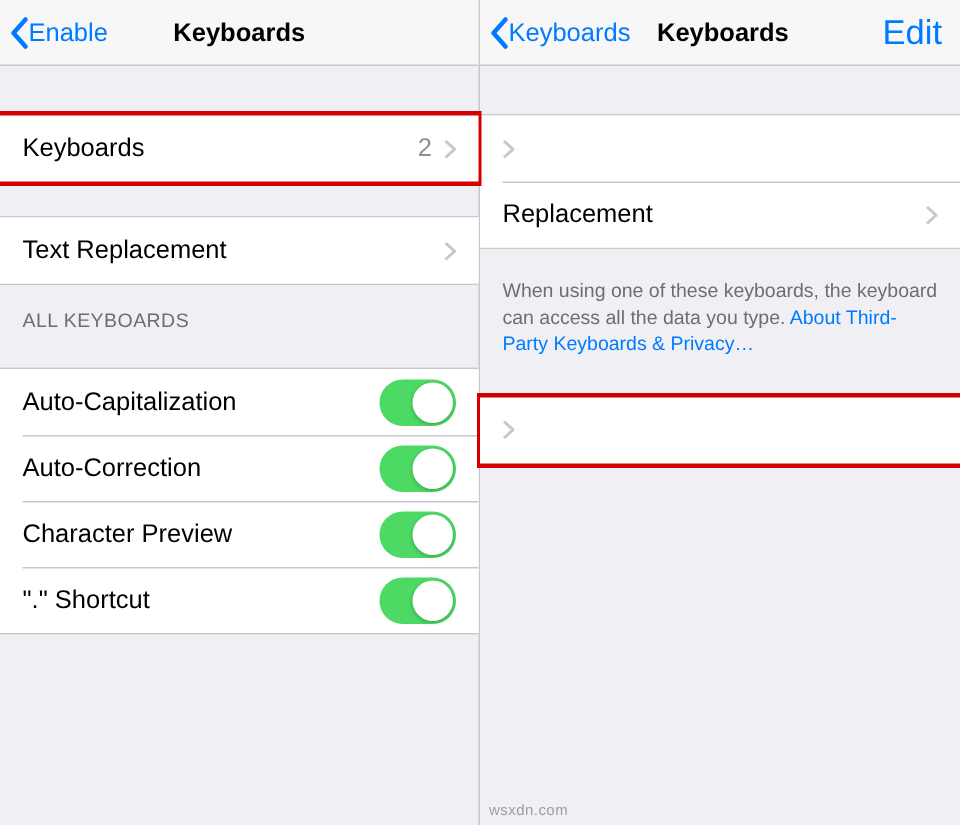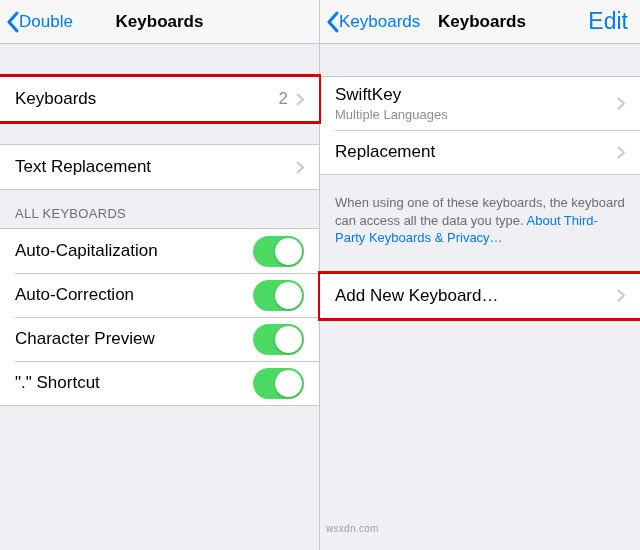--- a/index.html
+++ b/index.html
@@ -38,51 +38,51 @@
   }
   .cell .label { font-size: 17px; color: #000; }
   .cell .sub { font-size: 13px; color: #8e8e93; margin-top: 2px; }
   .cell .col { display: flex; flex-direction: column; justify-content: center; padding: 8px 0; }
   .cell .right { display: flex; align-items: center; gap: 8px; }
   .cell .value { font-size: 17px; color: #8e8e93; }
 
   .chevron svg { width: 8px; height: 13px; display: block; }
 
   .section-header {
-    padding: 16px 15px 7px; font-size: 13px; color: #6d6d72;
+    padding: 16px 15px 24px; font-size: 13px; color: #6d6d72;
     text-transform: uppercase; letter-spacing: 0.3px;
   }
   .section-footer {
     padding: 7px 15px 14px; font-size: 13px; color: #6d6d72; line-height: 1.35; margin-top: 12px;
   }
   .section-footer a { color: #007aff; text-decoration: none; }
 
   .switch {
     width: 51px; height: 31px; border-radius: 16px; background: #4cd964;
     position: relative; flex-shrink: 0;
   }
   .switch::after {
     content: ""; position: absolute; width: 27px; height: 27px; border-radius: 50%;
     background: #fff; top: 2px; right: 2px; box-shadow: 0 1px 3px rgba(0,0,0,0.25);
   }
 
   .highlight-red { outline: 4px solid #d40000; outline-offset: -2px; position: relative; z-index: 2; }
 
-  .watermark { position: absolute; left: 6px; bottom: 16px; font-size: 10px; color: rgba(0,0,0,0.35); letter-spacing: 0.3px; z-index: 50; text-align: center; }
+  .watermark { position: absolute; left: 6px; bottom: 4px; font-size: 10px; color: rgba(0,0,0,0.35); letter-spacing: 0.3px; z-index: 50; text-align: center; }
 </style>
 </head>
 <body>
 
 <div class="panel left">
   <div class="navbar">
     <div class="nav-back">
       <svg viewBox="0 0 13 22">
           <polyline points="11,2 3,11 11,20" fill="none" stroke="#007aff" stroke-width="3" stroke-linecap="round" stroke-linejoin="round"></polyline>
         </svg>
-      <span>Double</span>
+      <span>Enable</span>
     </div>
     <div class="nav-title">Keyboards</div>
   </div>
 
   <div class="spacer"></div>
 
   <div class="cell-group highlight-red">
     <div class="cell">
       <span class="label">Keyboards</span>
       <span class="right">
@@ -141,24 +141,20 @@
       <span>Keyboards</span>
     </div>
     <div class="nav-title">Keyboards</div>
     <div class="nav-edit">Edit</div>
   </div>
 
   <div class="spacer"></div>
 
   <div class="cell-group">
     <div class="cell">
-      <span class="col">
-        <span class="label">SwiftKey</span>
-        <span class="sub">Multiple Languages</span>
-      </span>
       <span class="chevron">
           <svg viewBox="0 0 8 13">
             <polyline points="1,1 7,6.5 1,12" fill="none" stroke="#c7c7cc" stroke-width="2"></polyline>
           </svg>
         </span>
     </div>
     <div class="cell">
       <span class="label">Replacement</span>
       <span class="chevron">
           <svg viewBox="0 0 8 13">
@@ -169,21 +165,20 @@
   </div>
 
   <div class="section-footer">
     <span>When using one of these keyboards, the keyboard can access all the data you type. </span><a href="#">About Third-Party Keyboards &amp; Privacy…</a>
   </div>
 
   <div style="height:12px"></div>
 
   <div class="cell-group highlight-red">
     <div class="cell">
-      <span class="label">Add New Keyboard…</span>
       <span class="chevron">
           <svg viewBox="0 0 8 13">
             <polyline points="1,1 7,6.5 1,12" fill="none" stroke="#c7c7cc" stroke-width="2"></polyline>
           </svg>
         </span>
     </div>
   </div>
 
   <div class="watermark">wsxdn.com</div>
 </div>

